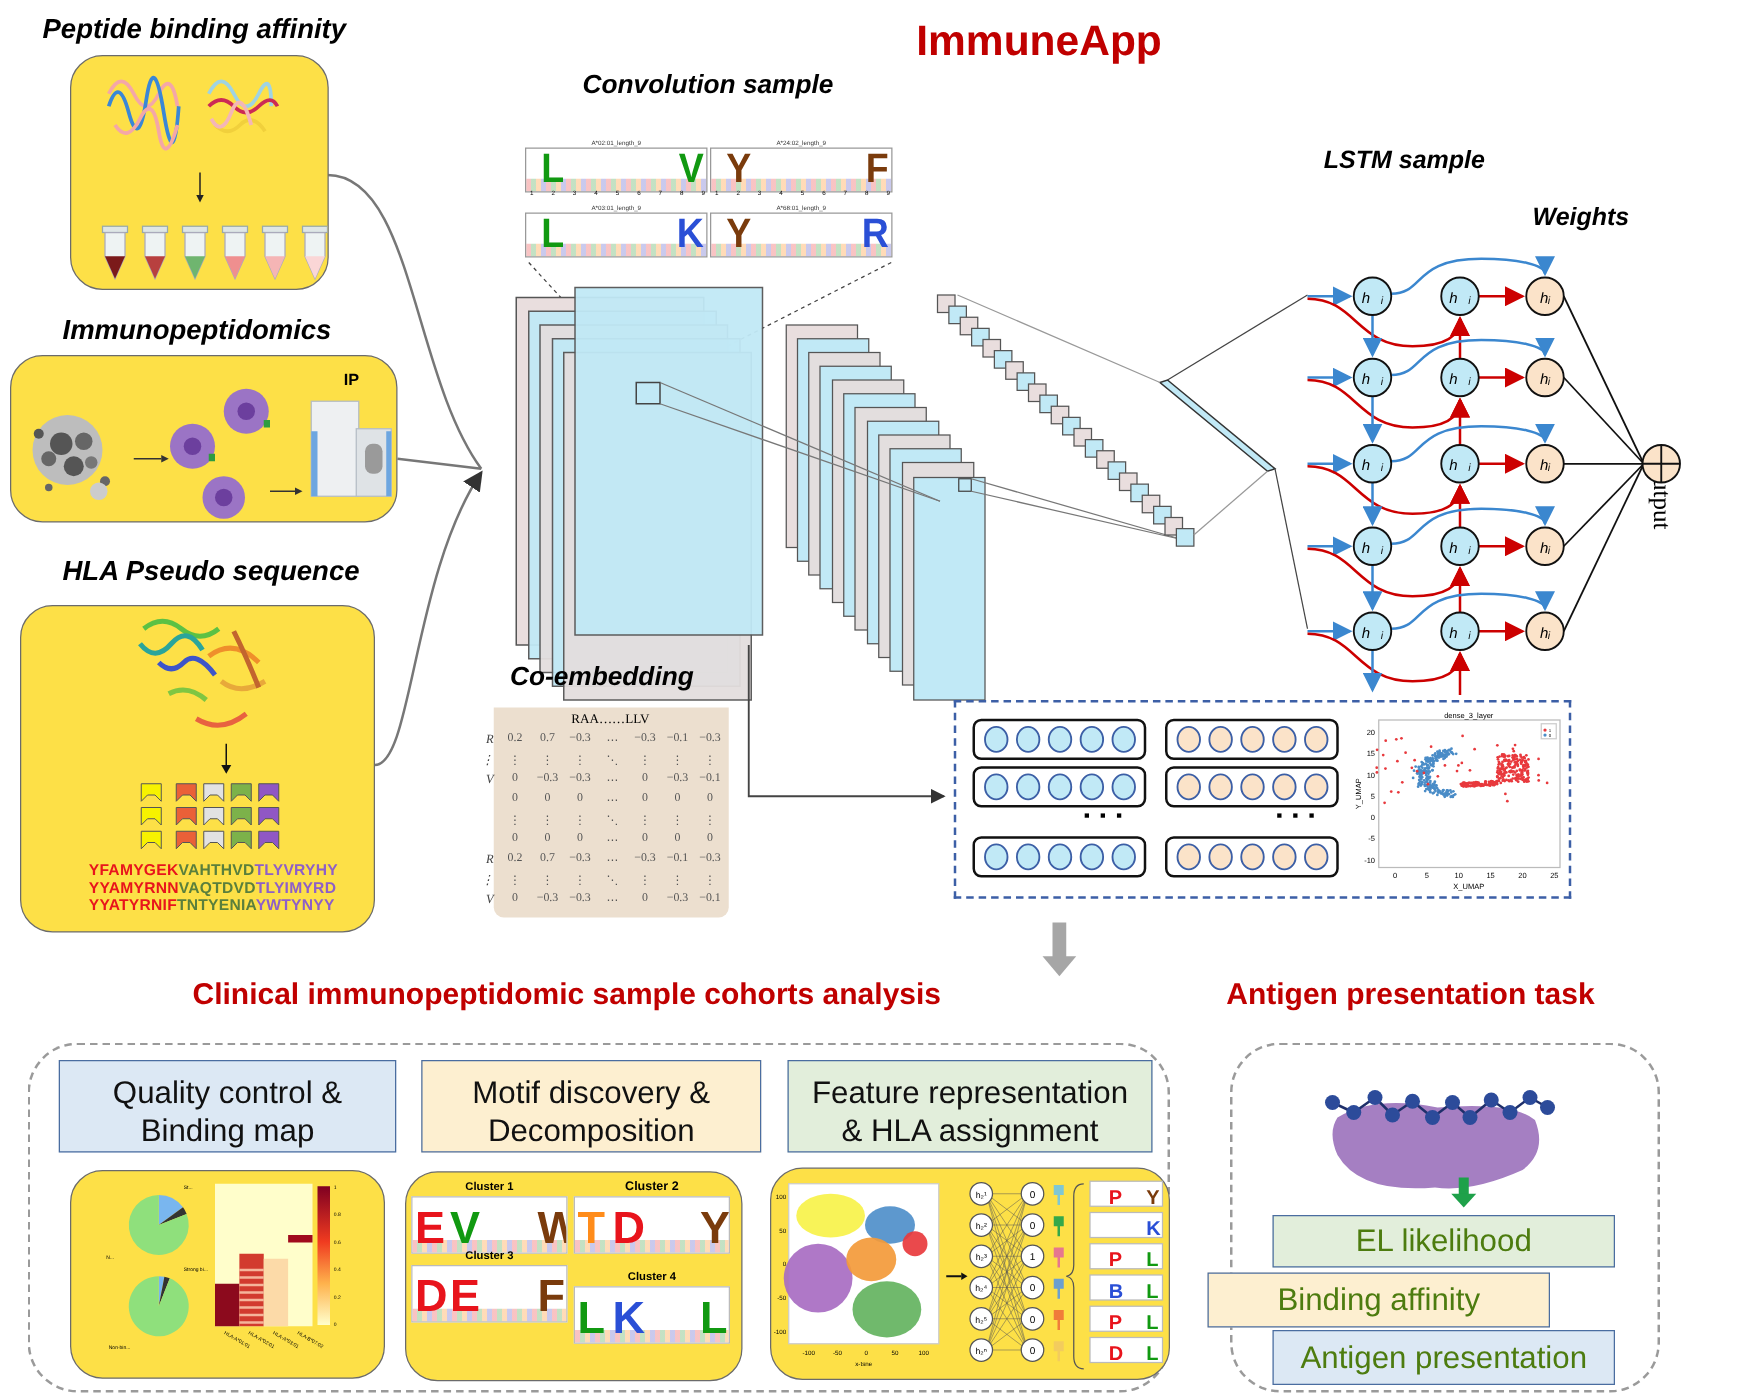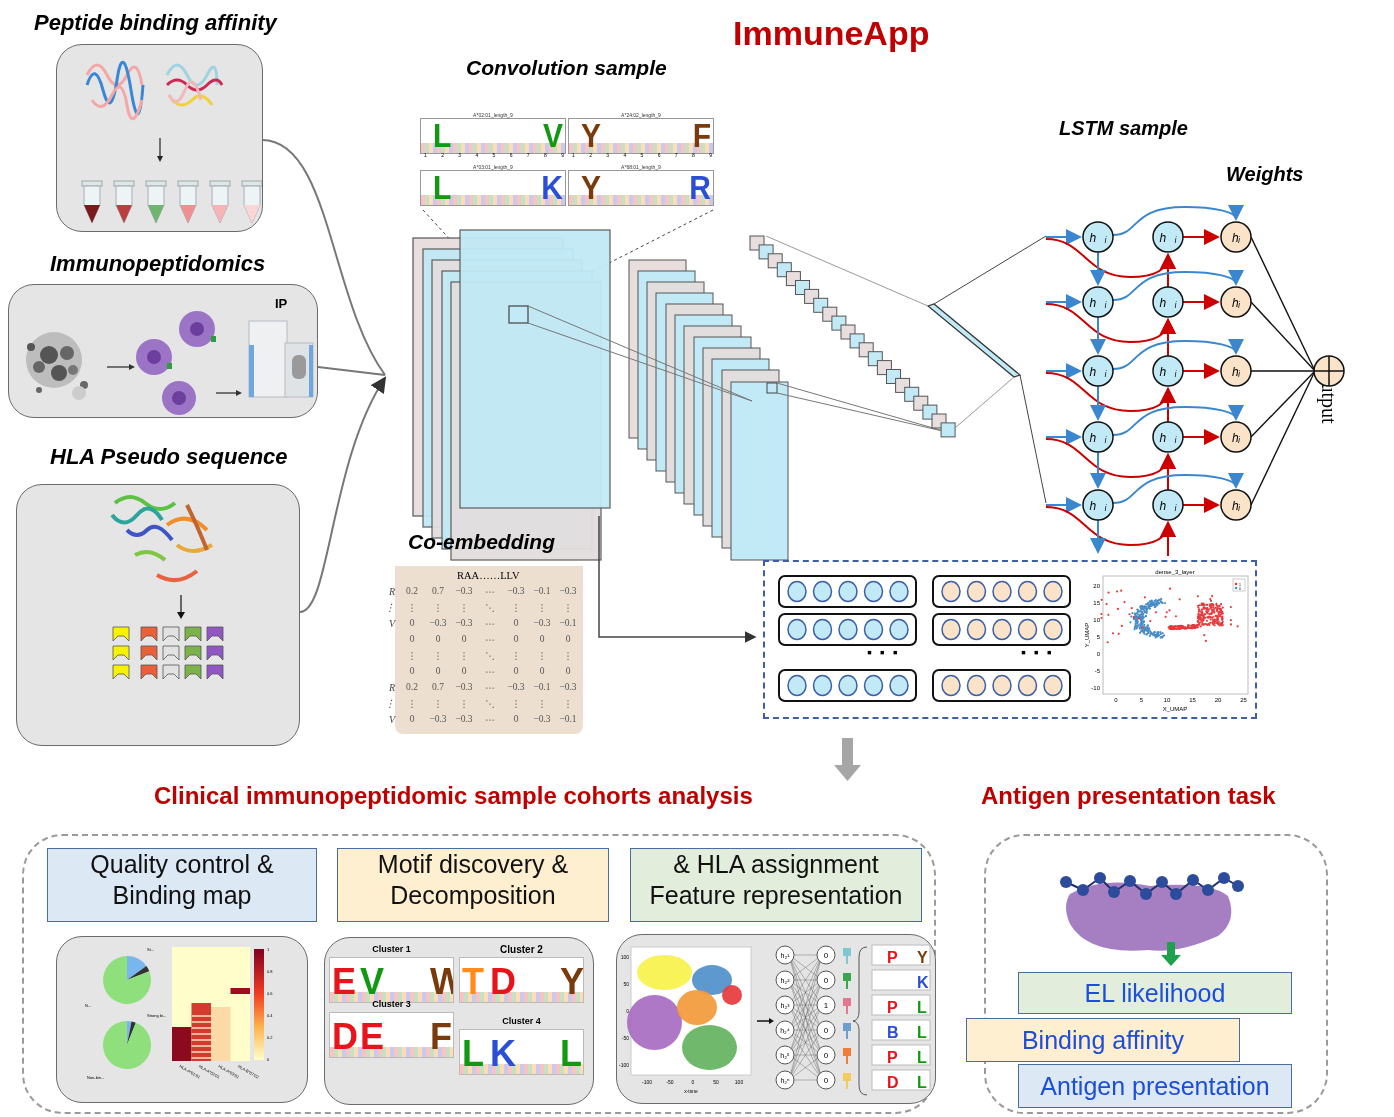--- a/index.html
+++ b/index.html
@@ -1,24 +1,24 @@
 <!DOCTYPE html>
 <html><head>
 <meta charset="utf-8">
 <style>
   html, body { margin:0; padding:0; background:#ffffff; }
   body { width:1394px; height:1117px; position:relative; overflow:hidden; font-family:"Liberation Sans", sans-serif; }
   .abs { position:absolute; }
   .h-title { font-weight:bold; font-size:22px; color:#000; white-space:nowrap;font-style:italic; }
   .red-title { font-weight:bold; color:#c00000; white-space:nowrap; }
-  .rbox { border:1.5px solid #6b6b6b; border-radius:26px; background:#e5e5e5; }
+  .rbox { border:1.5px solid #6b6b6b; border-radius:26px; background:#fde047; }
   .dashbox { border:2px dashed #9a9a9a; border-radius:40px; }
   .mono { font-family:"Liberation Serif", serif; }
-  .catbox { border:1.5px solid #4a6da0; display:flex; align-items:flex-start; justify-content:center; text-align:center; font-size:25px; line-height:31px; color:#111; }
-  .ap-box { border:1.5px solid #4a6da0; display:flex; align-items:center; justify-content:center; font-size:25px; color:#1d4ed8; }
+  .catbox { border:1.5px solid #4a6da0; display:flex; align-items:flex-end; justify-content:center; text-align:center; font-size:25px; line-height:31px; color:#111; }
+  .ap-box { border:1.5px solid #4a6da0; display:flex; align-items:center; justify-content:center; font-size:25px; color:#4d7c0f; }
   .seq-line { font-weight:bold; font-size:12.5px; letter-spacing:0.2px; white-space:nowrap; }
   svg text { font-family:"Liberation Sans", sans-serif; }
 </style>
 </head>
 <body>
 
 <svg class="abs" style="left:0;top:0" width="1394" height="1117">
   <defs>
     <marker id="arrBlk" markerWidth="8" markerHeight="8" refX="7" refY="4" orient="auto">
         <path d="M0,0 L8,4 L0,8 z" fill="#333"></path>
@@ -250,20 +250,25 @@
         <path d="M146,161 h16 v14 l-5,-5 h-6 l-5,5 z" fill="#e2e2e2" stroke="#555" stroke-width="0.8"></path>
         <path d="M168,161 h16 v14 l-5,-5 h-6 l-5,5 z" fill="#7cb24a" stroke="#555" stroke-width="0.8"></path>
         <path d="M190,161 h16 v14 l-5,-5 h-6 l-5,5 z" fill="#9057c4" stroke="#555" stroke-width="0.8"></path>
         <path d="M96,180 h16 v14 l-5,-5 h-6 l-5,5 z" fill="#f7f200" stroke="#555" stroke-width="0.8"></path>
         <path d="M124,180 h16 v14 l-5,-5 h-6 l-5,5 z" fill="#ea6038" stroke="#555" stroke-width="0.8"></path>
         <path d="M146,180 h16 v14 l-5,-5 h-6 l-5,5 z" fill="#e2e2e2" stroke="#555" stroke-width="0.8"></path>
         <path d="M168,180 h16 v14 l-5,-5 h-6 l-5,5 z" fill="#7cb24a" stroke="#555" stroke-width="0.8"></path>
         <path d="M190,180 h16 v14 l-5,-5 h-6 l-5,5 z" fill="#9057c4" stroke="#555" stroke-width="0.8"></path>
       </g>
   </svg>
+  <div class="abs" style="left:54px;top:204px;">
+    <div class="seq-line"><span style="color:#e8141c">YFAMYGEK</span><span style="color:#5a7f3c">VAHTHVD</span><span style="color:#8e5fc8">TLYVRYHY</span></div>
+    <div class="seq-line"><span style="color:#e8141c">YYAMYRNN</span><span style="color:#5a7f3c">VAQTDVD</span><span style="color:#8e5fc8">TLYIMYRD</span></div>
+    <div class="seq-line"><span style="color:#e8141c">YYATYRNIF</span><span style="color:#5a7f3c">TNTYENIA</span><span style="color:#8e5fc8">YWTYNYY</span></div>
+  </div>
 </div>
 
 <div class="abs h-title" style="left:466px;top:56px;font-size:21px;">Convolution sample</div>
 
 <div class="abs" style="left:420px;top:112px;width:296px;height:100px;">
   <div id="logoGrid">
       <div style="position:absolute;left:0px;top:0px;width:146px;height:48px;">
         <div style="position:absolute;left:0;top:0;width:146px;text-align:center;font-size:5px;color:#333;">A*02:01_length_9</div>
         <div style="position:absolute;left:0;top:6px;width:144px;height:34px;border:1px solid #999;background:#fff;overflow:hidden;">
           <div style="position:absolute;left:0;bottom:0;width:144px;height:10px;background:repeating-linear-gradient(90deg,#e55 0 4px,#5a5 4px 8px,#f93 8px 12px,#66c 12px 16px);opacity:0.35;"></div>
@@ -1148,22 +1153,22 @@
     </div>
 </div>
 <div class="abs catbox" style="left:337px;top:848px;width:270px;height:72px;background:#fdefd0;">
   <div>
       <div>Motif discovery &amp;</div>
       <div>Decomposition</div>
     </div>
 </div>
 <div class="abs catbox" style="left:630px;top:848px;width:290px;height:72px;background:#e2eedb;">
   <div>
+      <div>Feature representation</div>
       <div>&amp; HLA assignment</div>
-      <div>Feature representation</div>
     </div>
 </div>
 
 <div class="abs rbox" style="left:56px;top:936px;width:250px;height:165px;">
   <svg width="250" height="165" id="qcPlot">
       <path d="M70,43 L70,19 A24,24 0 0 1 89.41640786499875,28.893153944980646 Z" fill="#79b6ef"></path>
       <path d="M70,43 L89.41640786499875,28.893153944980646 A24,24 0 0 1 92.31463566131804,34.16501073556773 Z" fill="#333"></path>
       <path d="M70,43 L92.31463566131804,34.16501073556773 A24,24 0 1 1 70.00000000000001,19 Z" fill="#8fe07c"></path>
       <path d="M70,108 L70,84 A24,24 0 0 1 74.4971515500574,84.42510598251147 Z" fill="#79b6ef"></path>
       <path d="M70,108 L74.4971515500574,84.42510598251147 A24,24 0 0 1 78.83498926443227,85.68536433868196 Z" fill="#333"></path>

